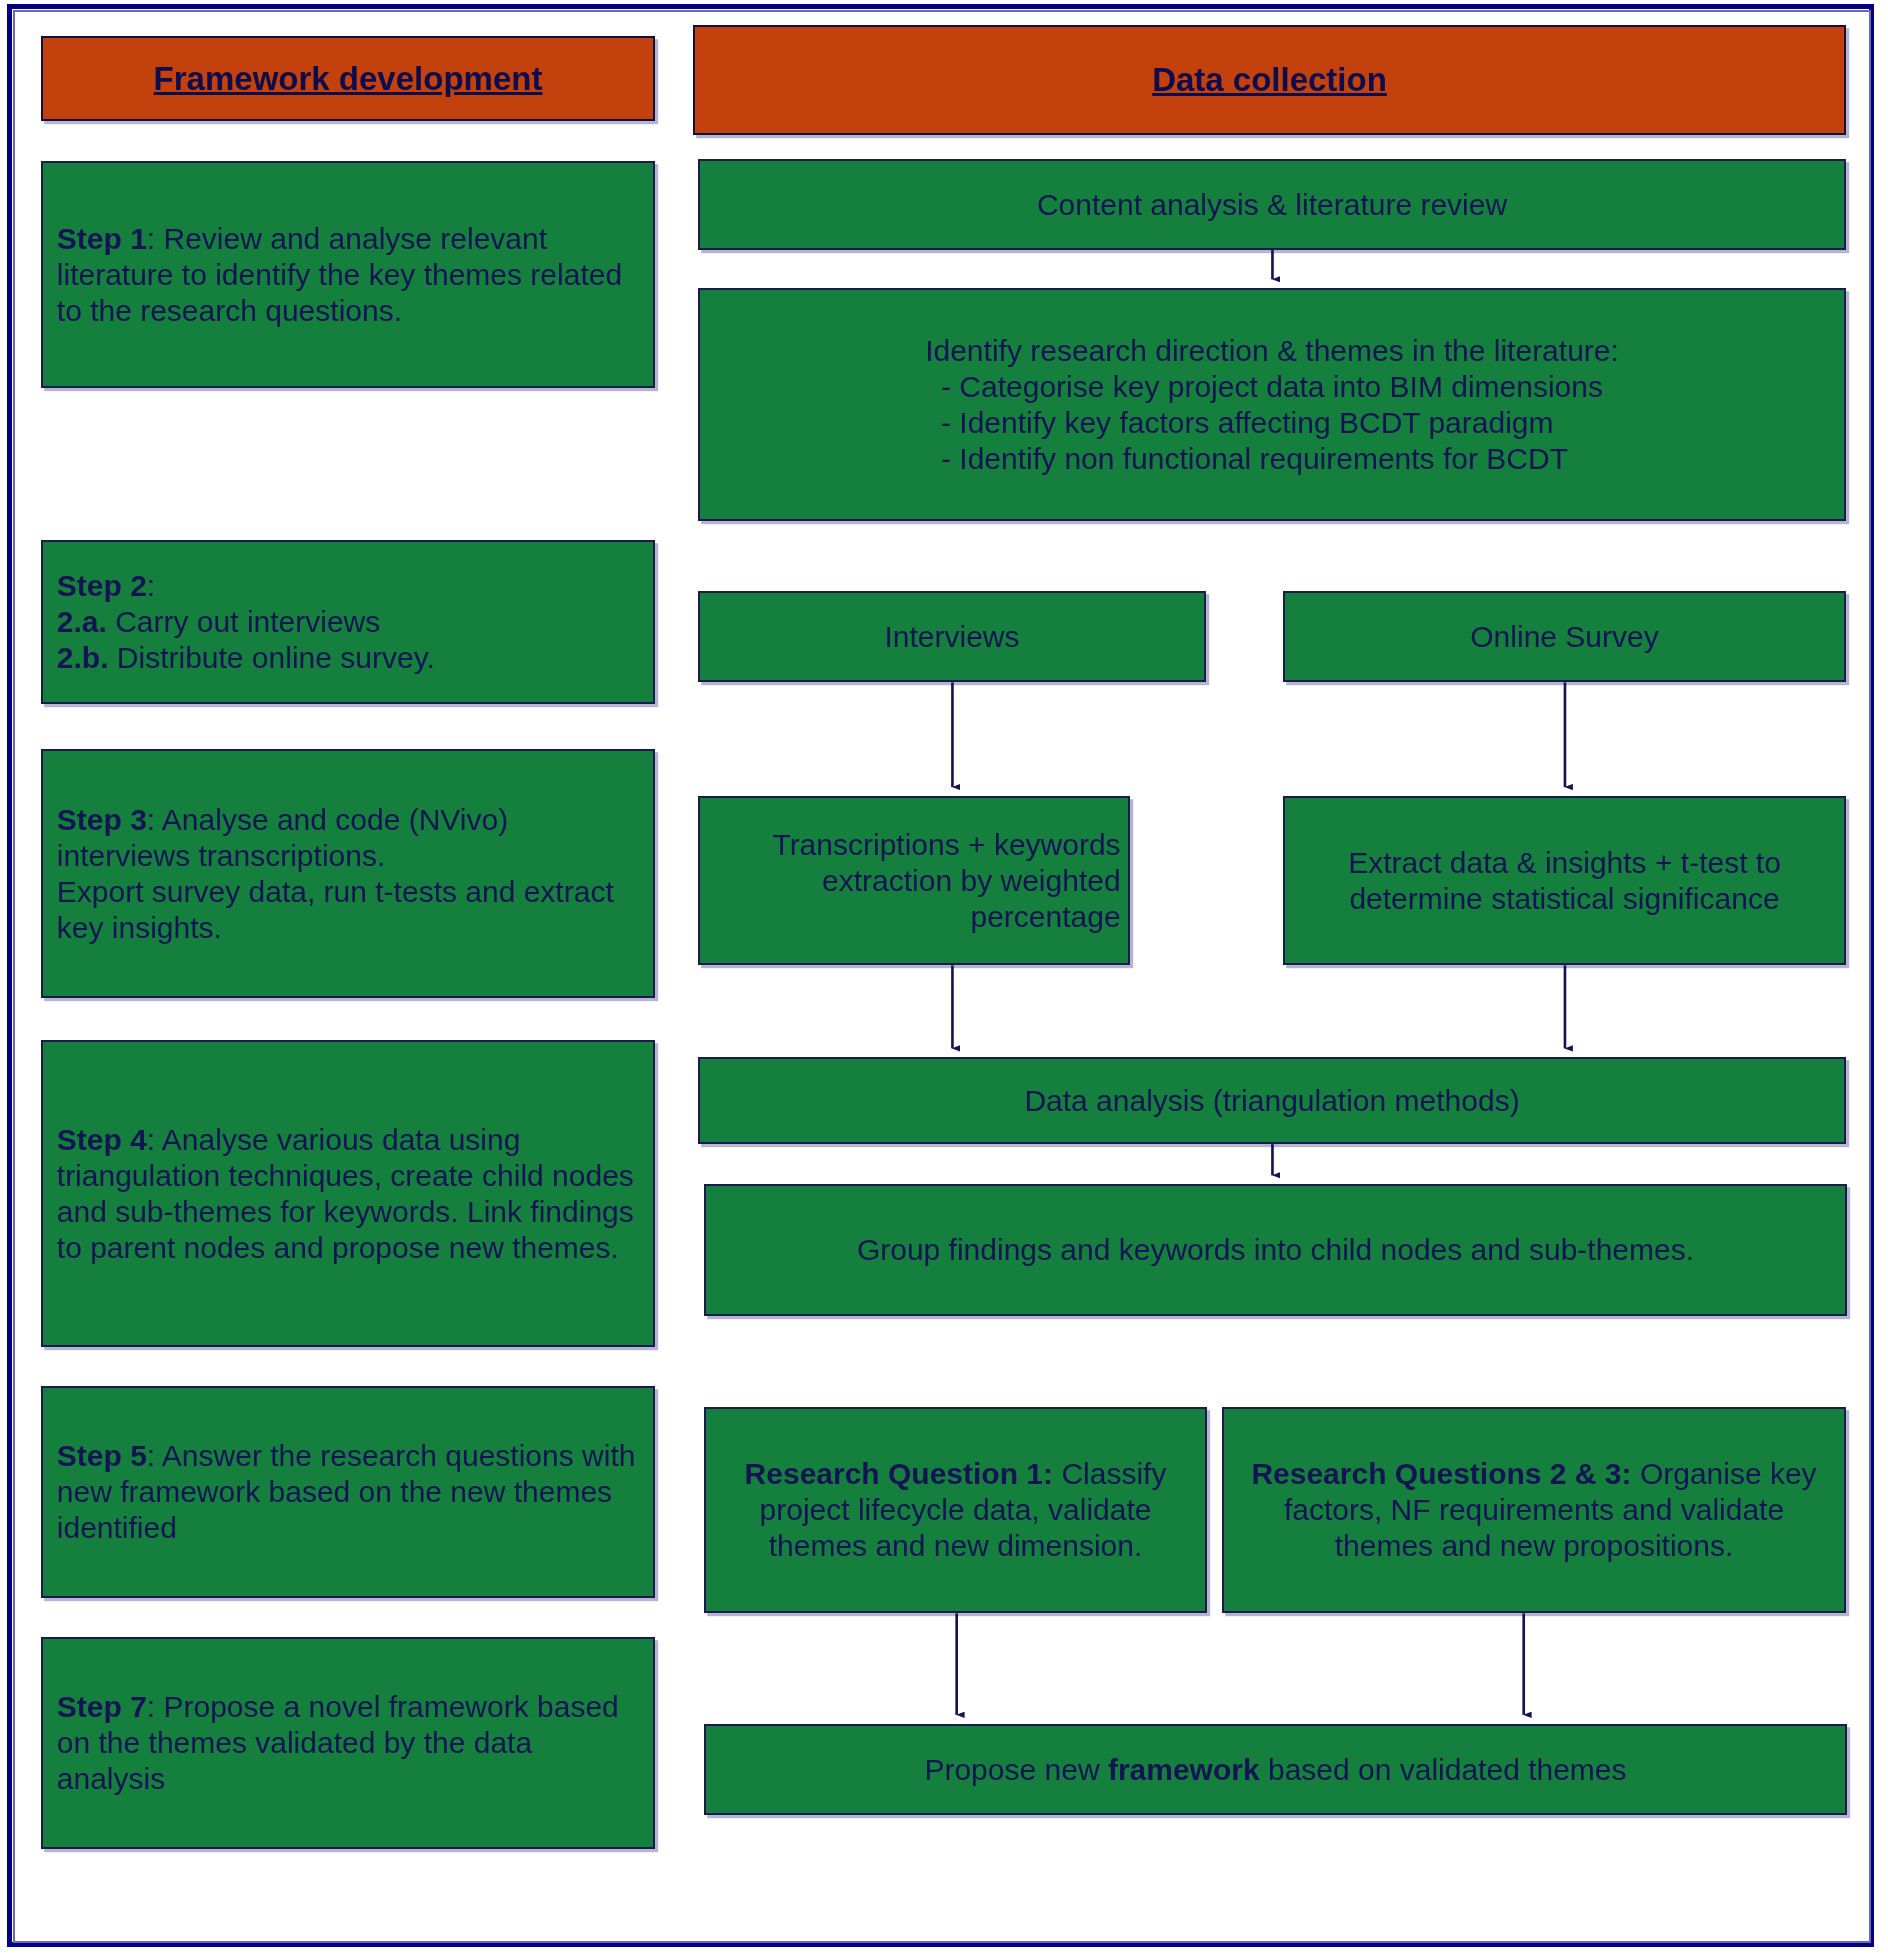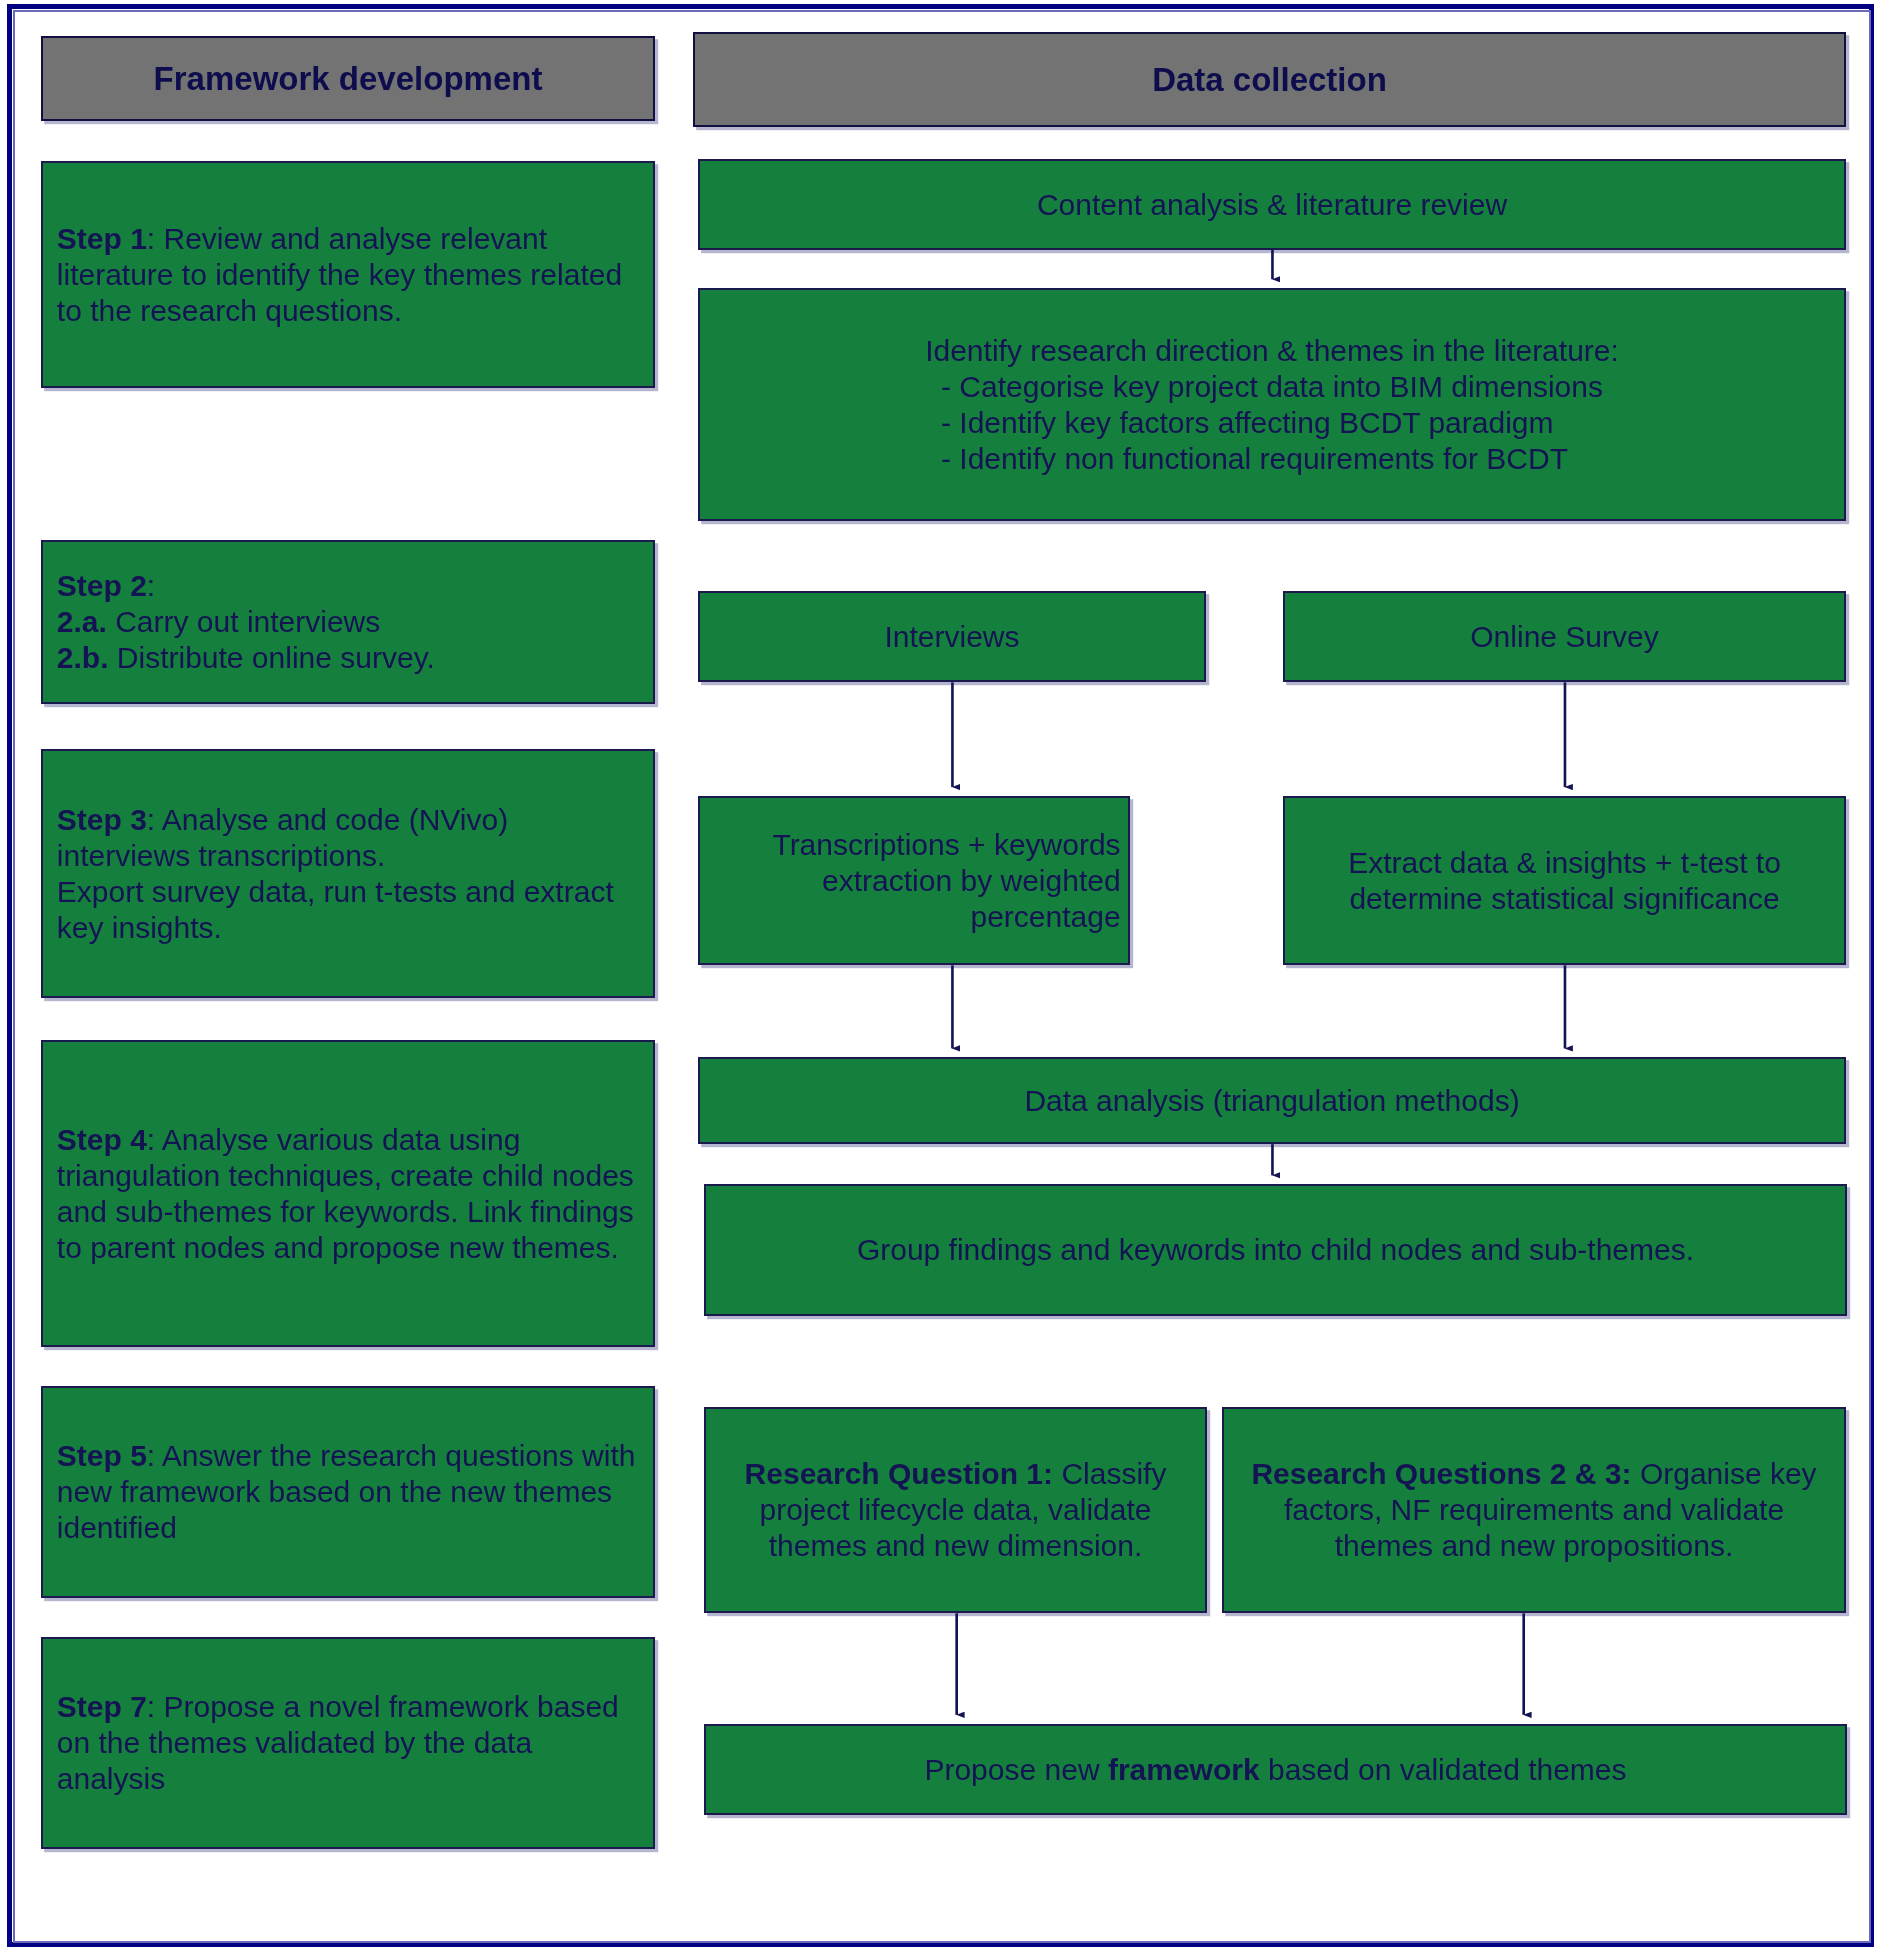--- a/index.html
+++ b/index.html
@@ -57,30 +57,31 @@
   .node.left-align {
     justify-content: flex-start;
     text-align: left;
     padding-left: 13.8px;
   }
   .node .inner { width: 100%; }
 
   .header-band {
     position: absolute;
     box-sizing: border-box;
-    background: #737373;
+    background: #c2410c;
     border: 2.6px solid #101040;
     color: #0d0d4d;
     font-weight: bold;
     font-size: 33px;
     display: flex;
     align-items: center;
     justify-content: center;
     text-align: left;
     box-shadow: 3.2px 3.2px 0 rgba(120,120,170,0.55);
+    text-decoration: underline;
   }
 
   b.lead { font-weight: bold; }
 
   
   #arrow-layer {
     position: absolute;
     left: 0; top: 0;
     width: 1889px;
     height: 1955px;
@@ -92,21 +93,21 @@
 
 <div id="page">
 
   <div id="outer-frame"></div>
   <div id="outer-frame-inner"></div>
 
   <div class="header-band" style="left:41px; top:36px; width:614px; height:85px;">
     <span>Framework development</span>
   </div>
 
-  <div class="header-band" style="left:693px; top:32px; width:1153px; height:95px;">
+  <div class="header-band" style="left:693px; top:25px; width:1153px; height:110px;">
     <span>Data collection</span>
   </div>
 
   <div class="node left-align" style="left:41px; top:161px; width:614px; height:227px;">
     <div class="inner">
       <b class="lead">Step 1</b><span>: </span><span>Review and analyse relevant literature to identify the key themes related to the research questions.</span>
     </div>
   </div>
 
   <div class="node left-align" style="left:41px; top:540px; width:614px; height:164px;">

